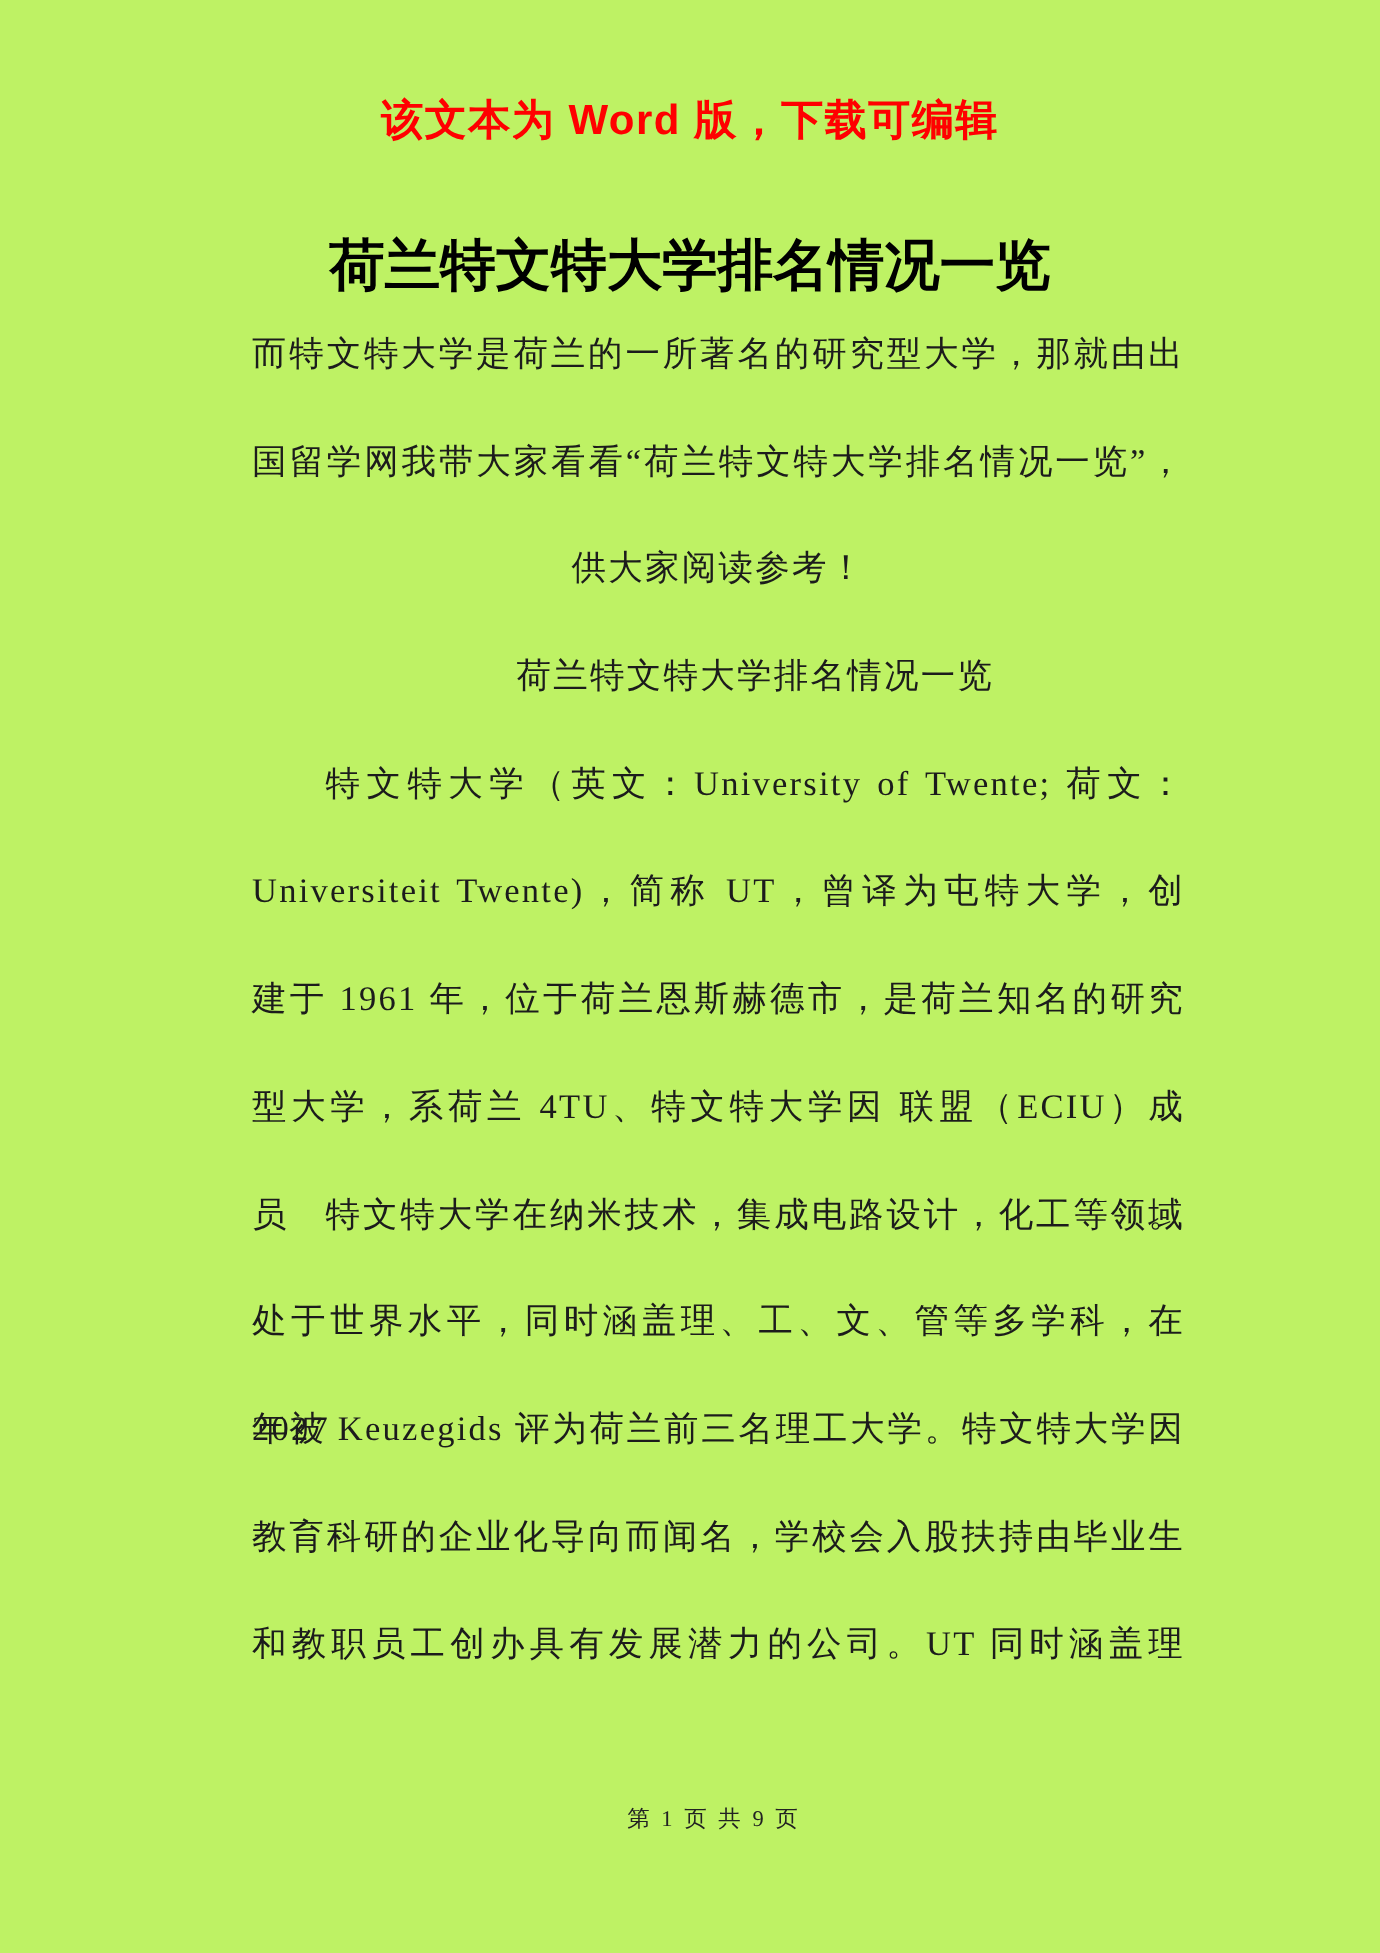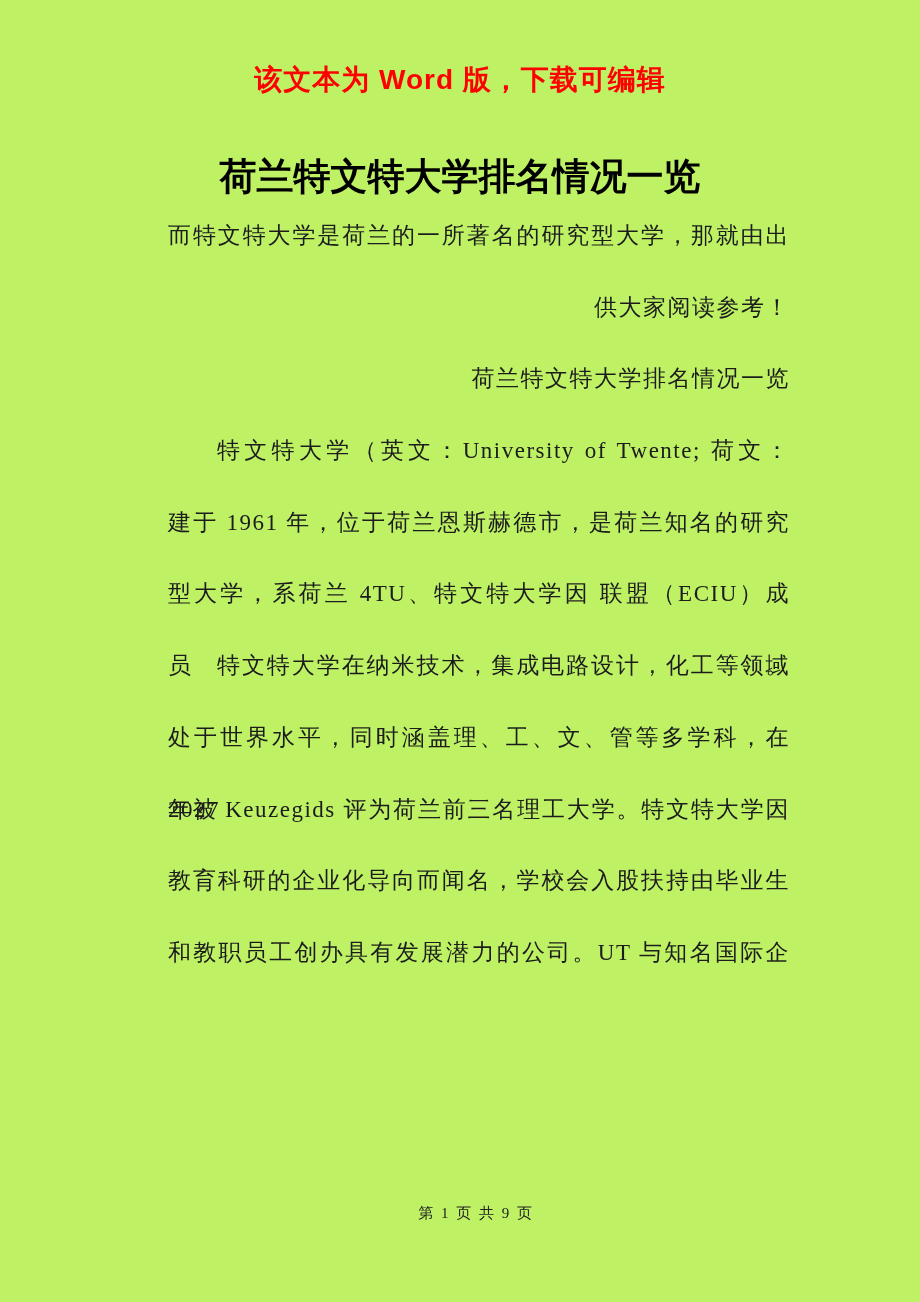--- a/index.html
+++ b/index.html
@@ -46,21 +46,21 @@
     top: 200px;
     left: 168px;
     width: 622px;
     font-size: 23px;
     color: #1c1c1c;
     letter-spacing: 1.5px;
   }
   .line {
     height: 71.7px;
     line-height: 71.7px;
-    text-align: right;
+    text-align: center;
     white-space: nowrap;
   }
   .line.just {
     white-space: normal;
     text-align: justify;
     text-align-last: justify;
   }
   .line.ind {
     text-indent: 49px;
   }
@@ -81,27 +81,29 @@
 <body>
 
 <div class="page">
 
   <div class="notice">该文本为 Word 版，下载可编辑</div>
 
   <h1 class="doc-title">荷兰特文特大学排名情况一览</h1>
 
   <div class="content">
     <div class="line just">而特文特大学是荷兰的一所著名的研究型大学，那就由出</div>
+    <div class="line just">国留学网我带大家看看“荷兰特文特大学排名情况一览”，</div>
     <div class="line">供大家阅读参考！</div>
     <div class="line ind">荷兰特文特大学排名情况一览</div>
     <div class="line ind just">特文特大学（英文：University of Twente; 荷文：</div>
+    <div class="line just">Universiteit Twente)，简称 UT，曾译为屯特大学，创</div>
     <div class="line just">建于 1961 年，位于荷兰恩斯赫德市，是荷兰知名的研究</div>
     <div class="line just">型大学，系荷兰 4TU、特文特大学因 联盟（ECIU）成员。</div>
     <div class="line ind just">特文特大学在纳米技术，集成电路设计，化工等领域</div>
     <div class="line just">处于世界水平，同时涵盖理、工、文、管等多学科，在 2027</div>
     <div class="line just">年被 Keuzegids 评为荷兰前三名理工大学。特文特大学因</div>
     <div class="line just">教育科研的企业化导向而闻名，学校会入股扶持由毕业生</div>
-    <div class="line just">和教职员工创办具有发展潜力的公司。UT 与知名国际企</div>
+    <div class="line just">和教职员工创办具有发展潜力的公司。UT 同时涵盖理</div>
   </div>
 
   <div class="page-footer">第 1 页 共 9 页</div>
 
 </div>
 
 </body></html>

